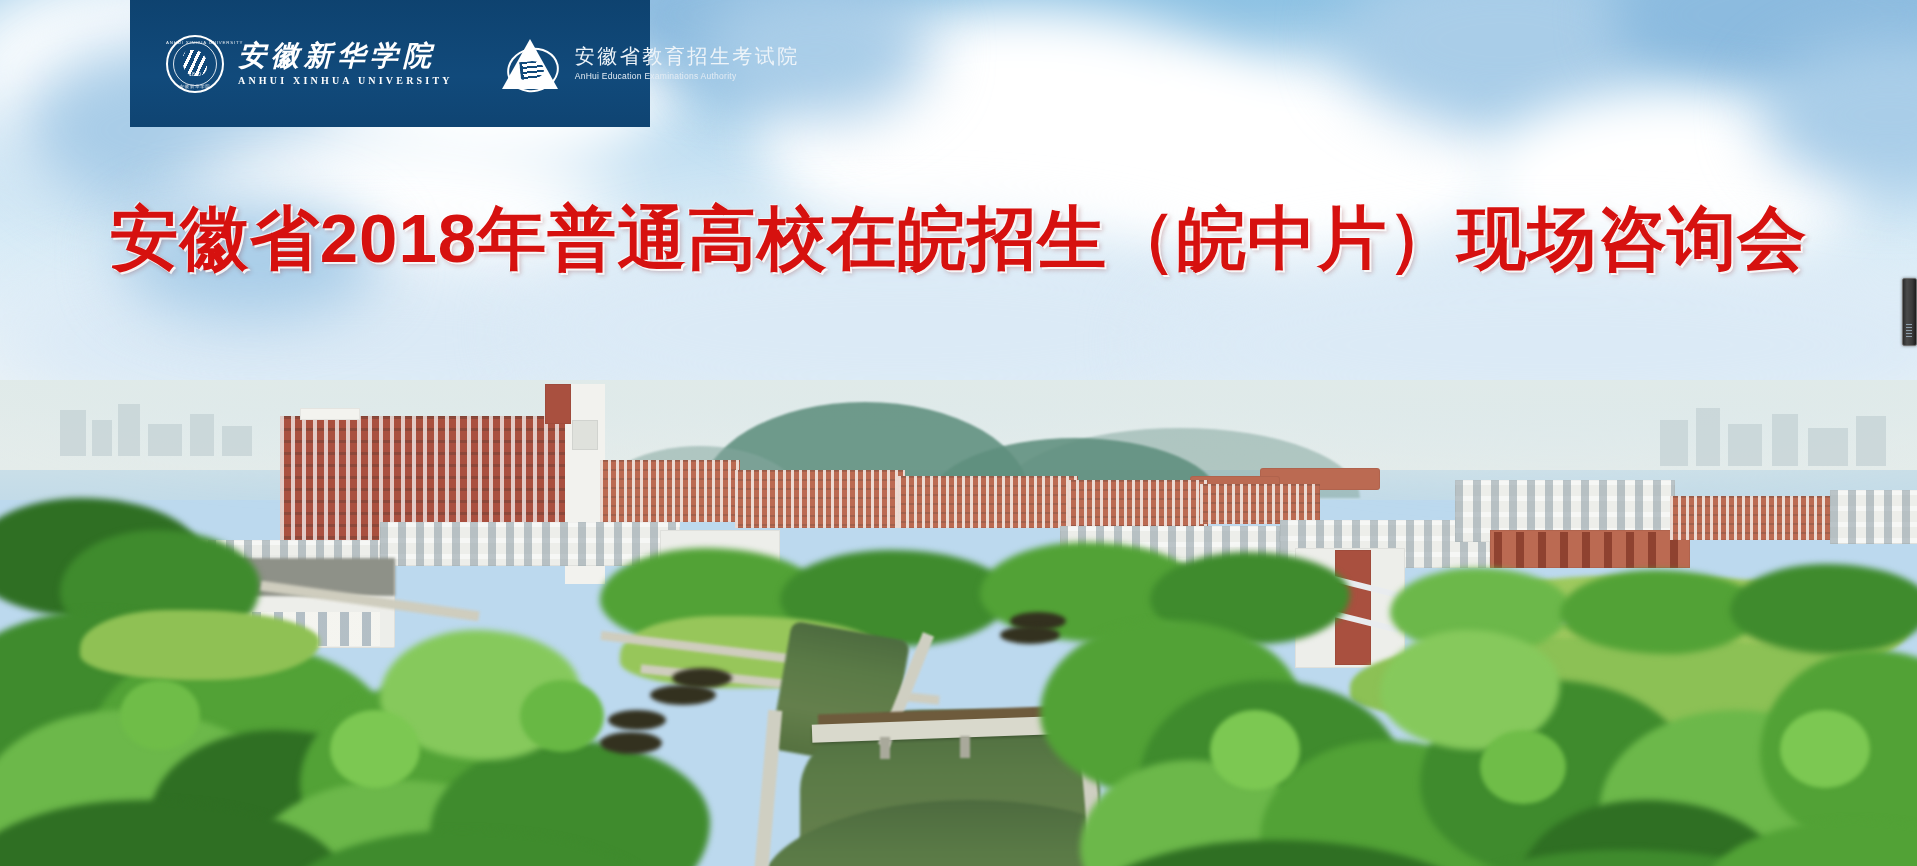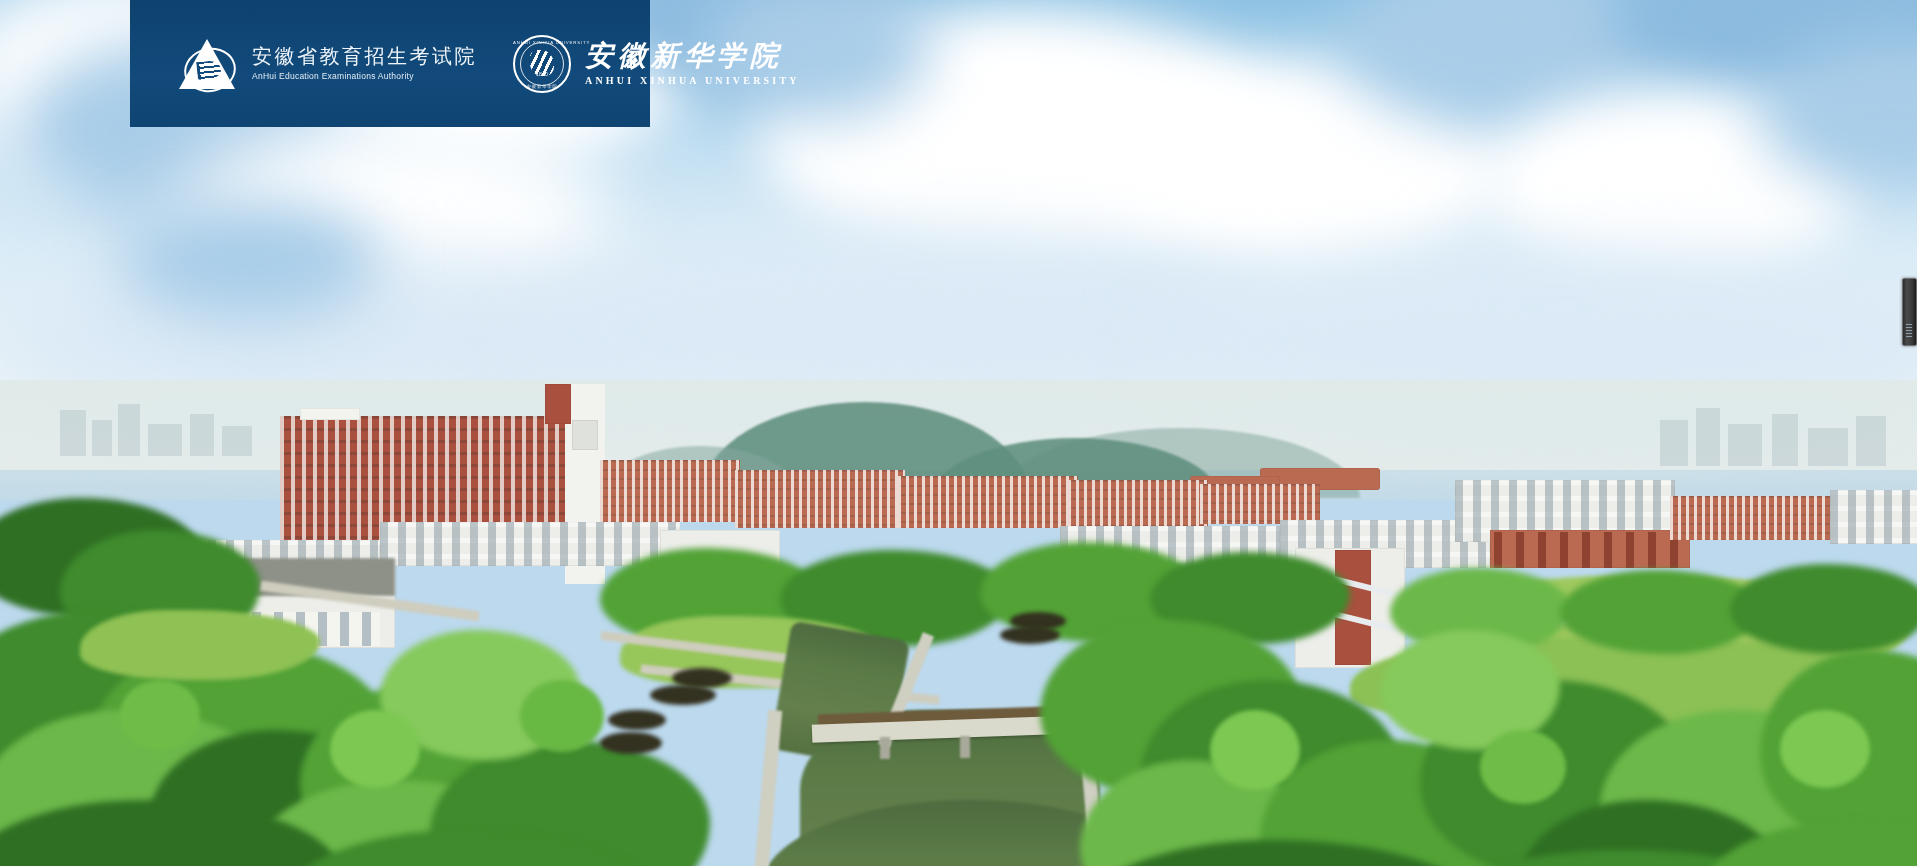--- a/index.html
+++ b/index.html
@@ -537,49 +537,50 @@
     <div class="tree" style="left:120px;  top:300px; width:80px;  height:70px;  background:#6fbd48;"></div>
     <div class="tree" style="left:330px;  top:330px; width:90px;  height:78px;  background:#7cc852;"></div>
     <div class="tree" style="left:520px;  top:300px; width:84px;  height:72px;  background:#68b844;"></div>
     <div class="tree" style="left:1210px; top:330px; width:90px;  height:80px;  background:#7cc852;"></div>
     <div class="tree" style="left:1480px; top:350px; width:86px;  height:74px;  background:#6fbd48;"></div>
     <div class="tree" style="left:1780px; top:330px; width:90px;  height:78px;  background:#7cc852;"></div>
   </div>
 
   <div class="logo-bar">
 
-    <div class="logo-group aeea">
-      <div class="mark mark-aeea">
-        <span class="tri"></span>
-        <span class="ring"></span>
-        <span class="flame"></span>
-      </div>
-      <div class="logo-text">
-        <div class="logo-cn">安徽省教育招生考试院</div>
-        <div class="logo-en">AnHui Education Examinations Authority</div>
-      </div>
-    </div>
-
     <div class="logo-group axu">
       <div class="mark mark-axu">
         <span class="outer"></span>
         <span class="inner"></span>
         <span class="arc-top">ANHUI XINHUA UNIVERSITY</span>
         <span class="glyph"></span>
         <span class="seal-year">1840</span>
         <span class="arc-bot">安徽新华学院</span>
       </div>
       <div class="logo-text">
         <div class="logo-cn-script">安徽新华学院</div>
         <div class="logo-en-caps">ANHUI  XINHUA  UNIVERSITY</div>
       </div>
     </div>
 
+    <div class="logo-group aeea">
+      <div class="mark mark-aeea">
+        <span class="tri"></span>
+        <span class="ring"></span>
+        <span class="flame"></span>
+      </div>
+      <div class="logo-text">
+        <div class="logo-cn">安徽省教育招生考试院</div>
+        <div class="logo-en">AnHui Education Examinations Authority</div>
+      </div>
+    </div>
+
   </div>
 
   <div class="headline-wrap">
+    <h1 class="headline-main">安徽省2018年普通高校在皖招生（皖中片）现场咨询会</h1>
   </div>
 
   <div class="scroll-widget">
     <span class="grip"></span>
   </div>
 
 </div>
 
 </body></html>

